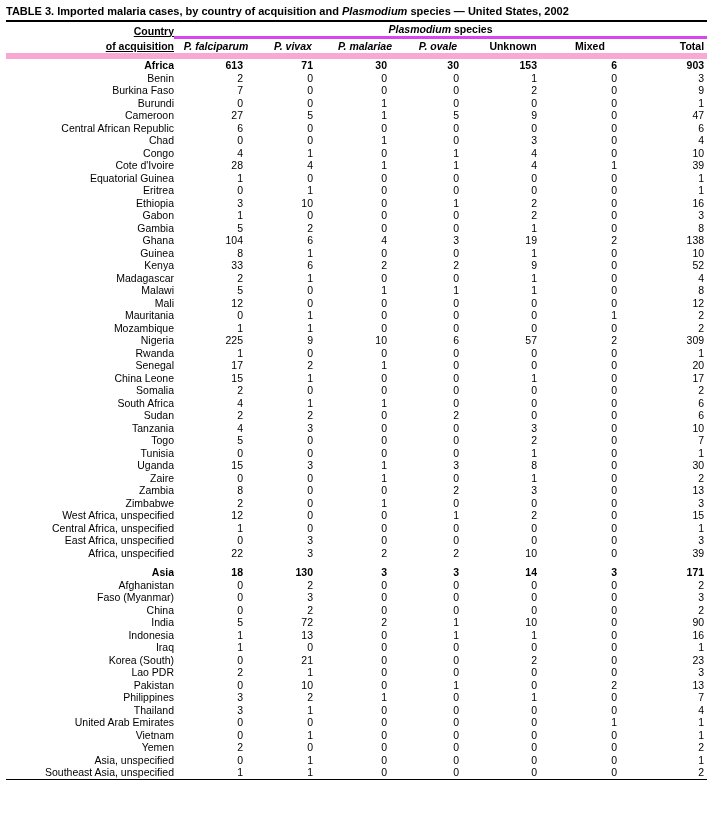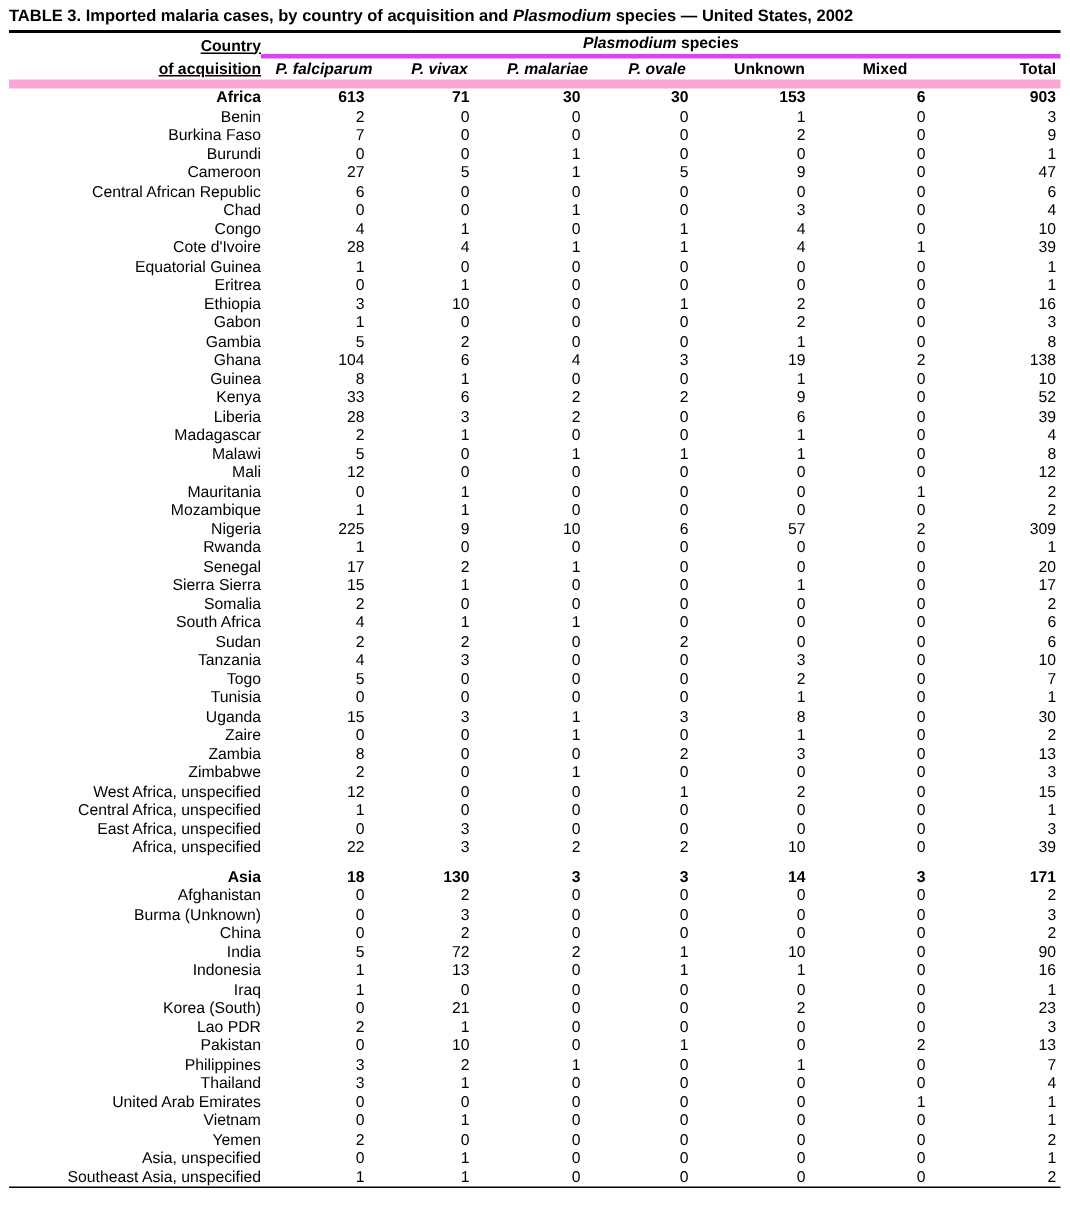--- a/index.html
+++ b/index.html
@@ -237,30 +237,20 @@
           <td class="country indent">Kenya</td>
           <td class="v">33</td>
           <td class="v">6</td>
           <td class="v">2</td>
           <td class="v">2</td>
           <td class="v">9</td>
           <td class="v">0</td>
           <td class="v">52</td>
         </tr>
         <tr>
-          <td class="country indent">Liberia</td>
-          <td class="v">28</td>
-          <td class="v">3</td>
-          <td class="v">2</td>
-          <td class="v">0</td>
-          <td class="v">6</td>
-          <td class="v">0</td>
-          <td class="v">39</td>
-        </tr>
-        <tr>
           <td class="country indent">Madagascar</td>
           <td class="v">2</td>
           <td class="v">1</td>
           <td class="v">0</td>
           <td class="v">0</td>
           <td class="v">1</td>
           <td class="v">0</td>
           <td class="v">4</td>
         </tr>
         <tr>
@@ -327,21 +317,21 @@
           <td class="country indent">Senegal</td>
           <td class="v">17</td>
           <td class="v">2</td>
           <td class="v">1</td>
           <td class="v">0</td>
           <td class="v">0</td>
           <td class="v">0</td>
           <td class="v">20</td>
         </tr>
         <tr>
-          <td class="country indent">Sierra Sierra</td>
+          <td class="country indent">China Leone</td>
           <td class="v">15</td>
           <td class="v">1</td>
           <td class="v">0</td>
           <td class="v">0</td>
           <td class="v">1</td>
           <td class="v">0</td>
           <td class="v">17</td>
         </tr>
         <tr>
           <td class="country indent">Somalia</td>
@@ -497,21 +487,21 @@
           <td class="country indent">Afghanistan</td>
           <td class="v">0</td>
           <td class="v">2</td>
           <td class="v">0</td>
           <td class="v">0</td>
           <td class="v">0</td>
           <td class="v">0</td>
           <td class="v">2</td>
         </tr>
         <tr>
-          <td class="country indent">Burma (Unknown)</td>
+          <td class="country indent">Faso (Myanmar)</td>
           <td class="v">0</td>
           <td class="v">3</td>
           <td class="v">0</td>
           <td class="v">0</td>
           <td class="v">0</td>
           <td class="v">0</td>
           <td class="v">3</td>
         </tr>
         <tr>
           <td class="country indent">China</td>

